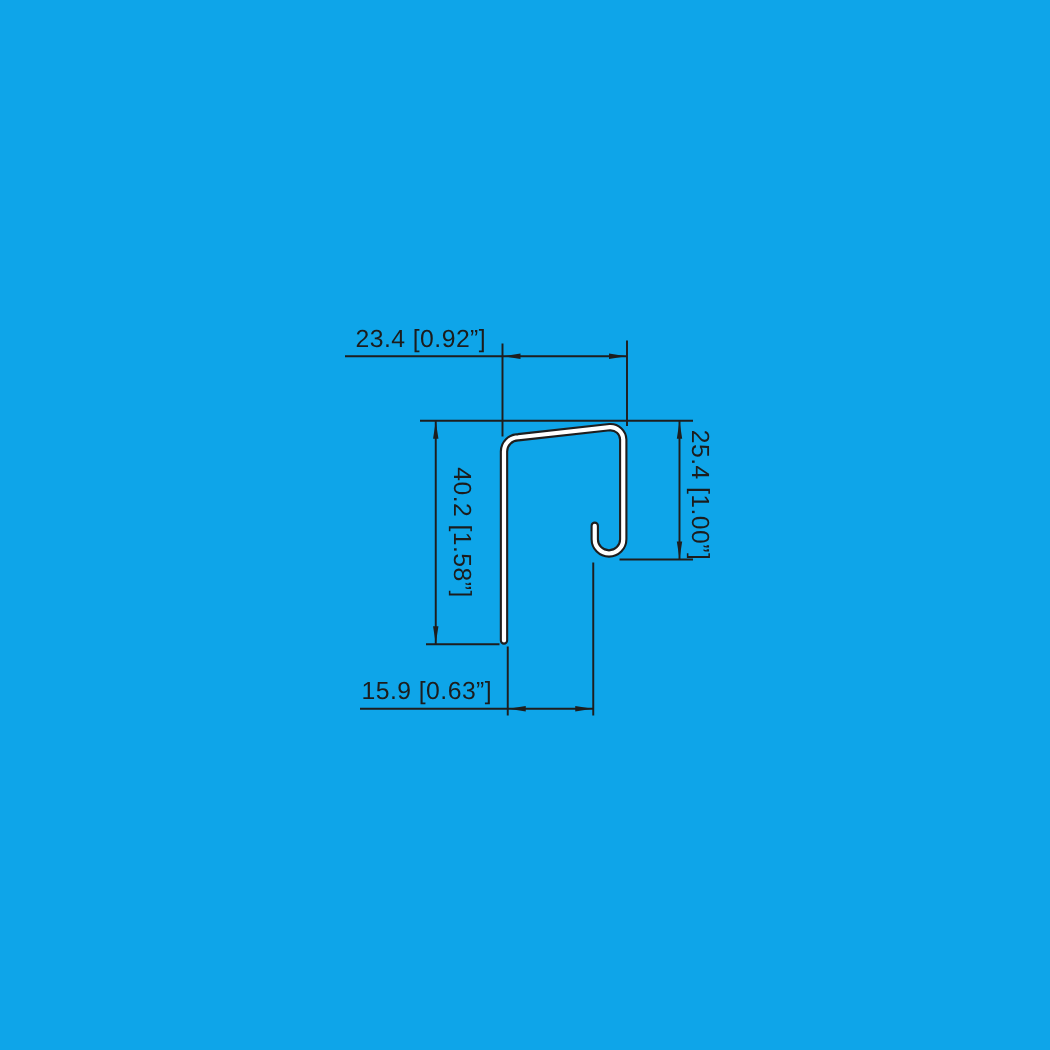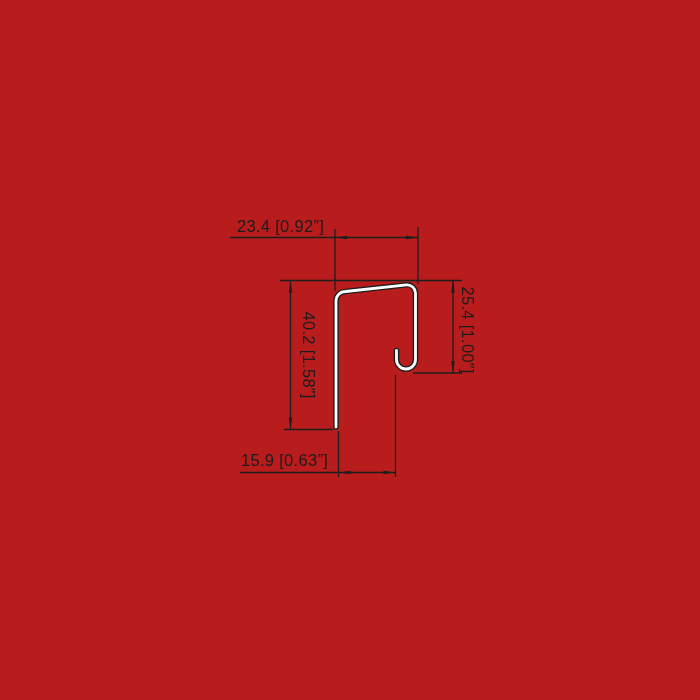--- a/index.html
+++ b/index.html
@@ -8,21 +8,21 @@
     background: #ffffff;
     width: 700px;
     height: 700px;
     overflow: hidden;
     font-family: "Liberation Sans", sans-serif;
   }
   .stage {
     position: relative;
     width: 700px;
     height: 700px;
-    background: #b91c1c;
+    background: #0ea5e9;
   }
   svg { display: block; }
   .dim-line {
     stroke: #1e1e1e;
     stroke-width: 1.3;
     fill: none;
   }
   .dim-arrow {
     fill: #1e1e1e;
     stroke: none;

